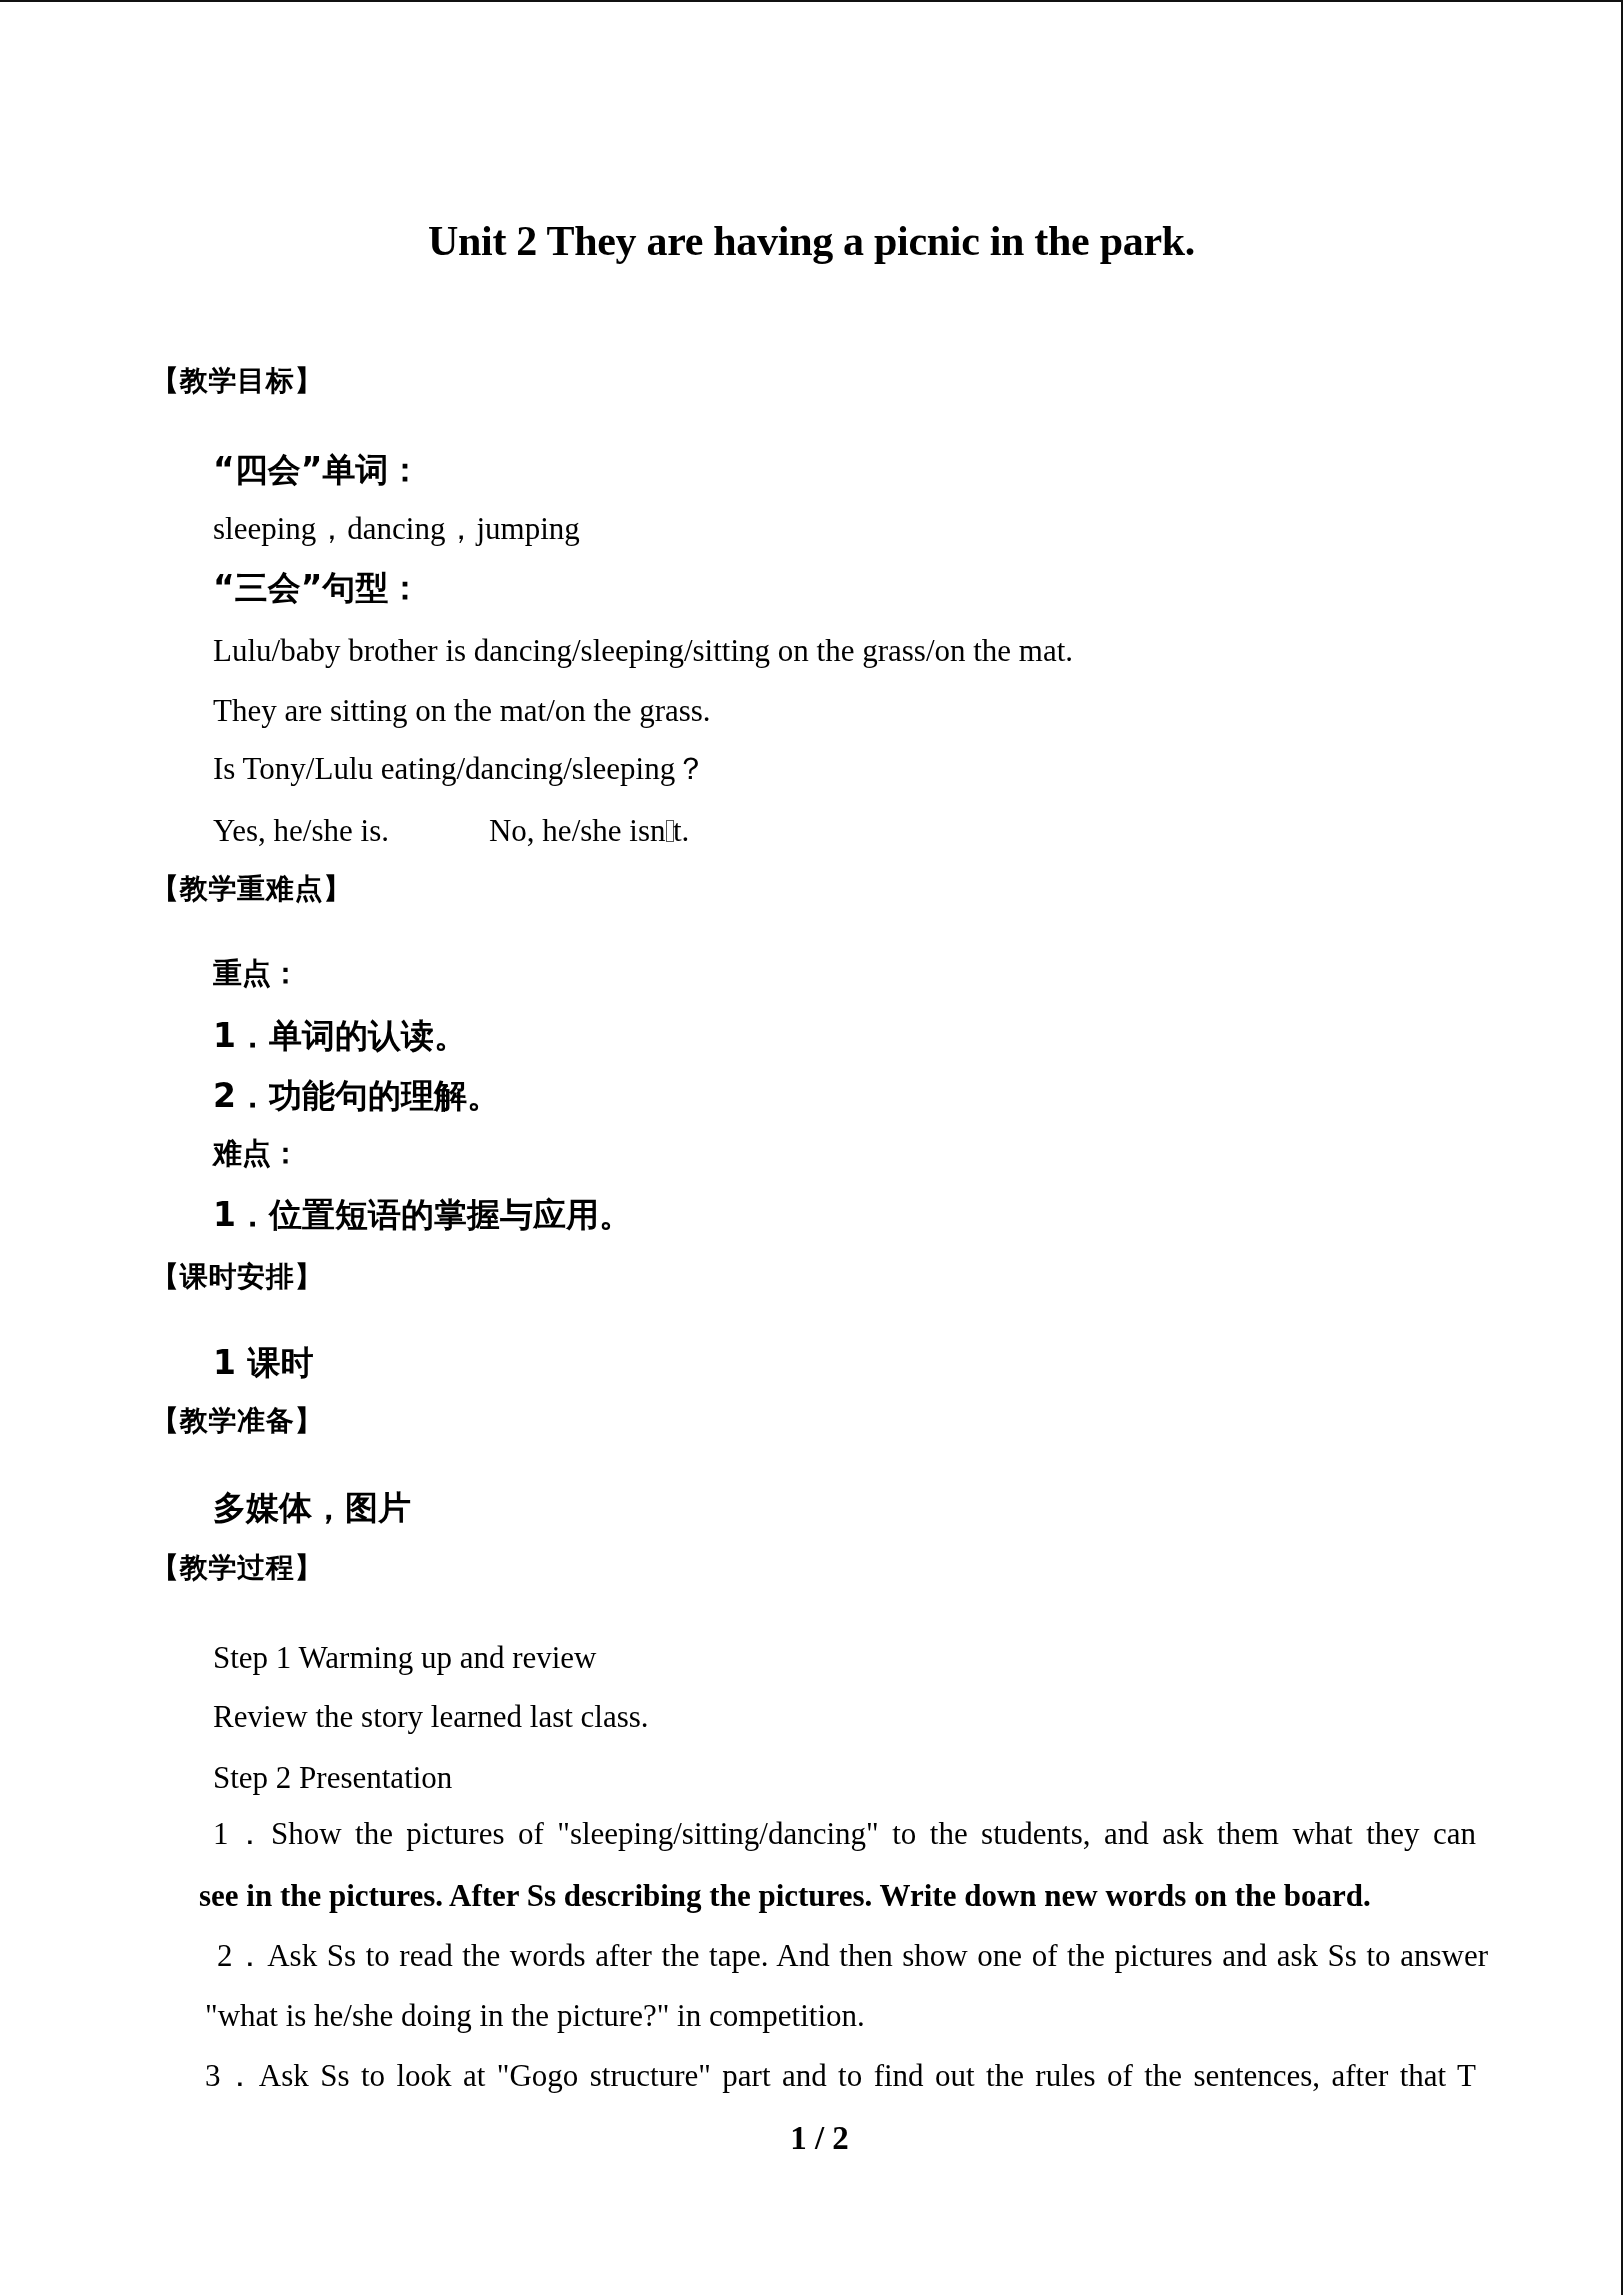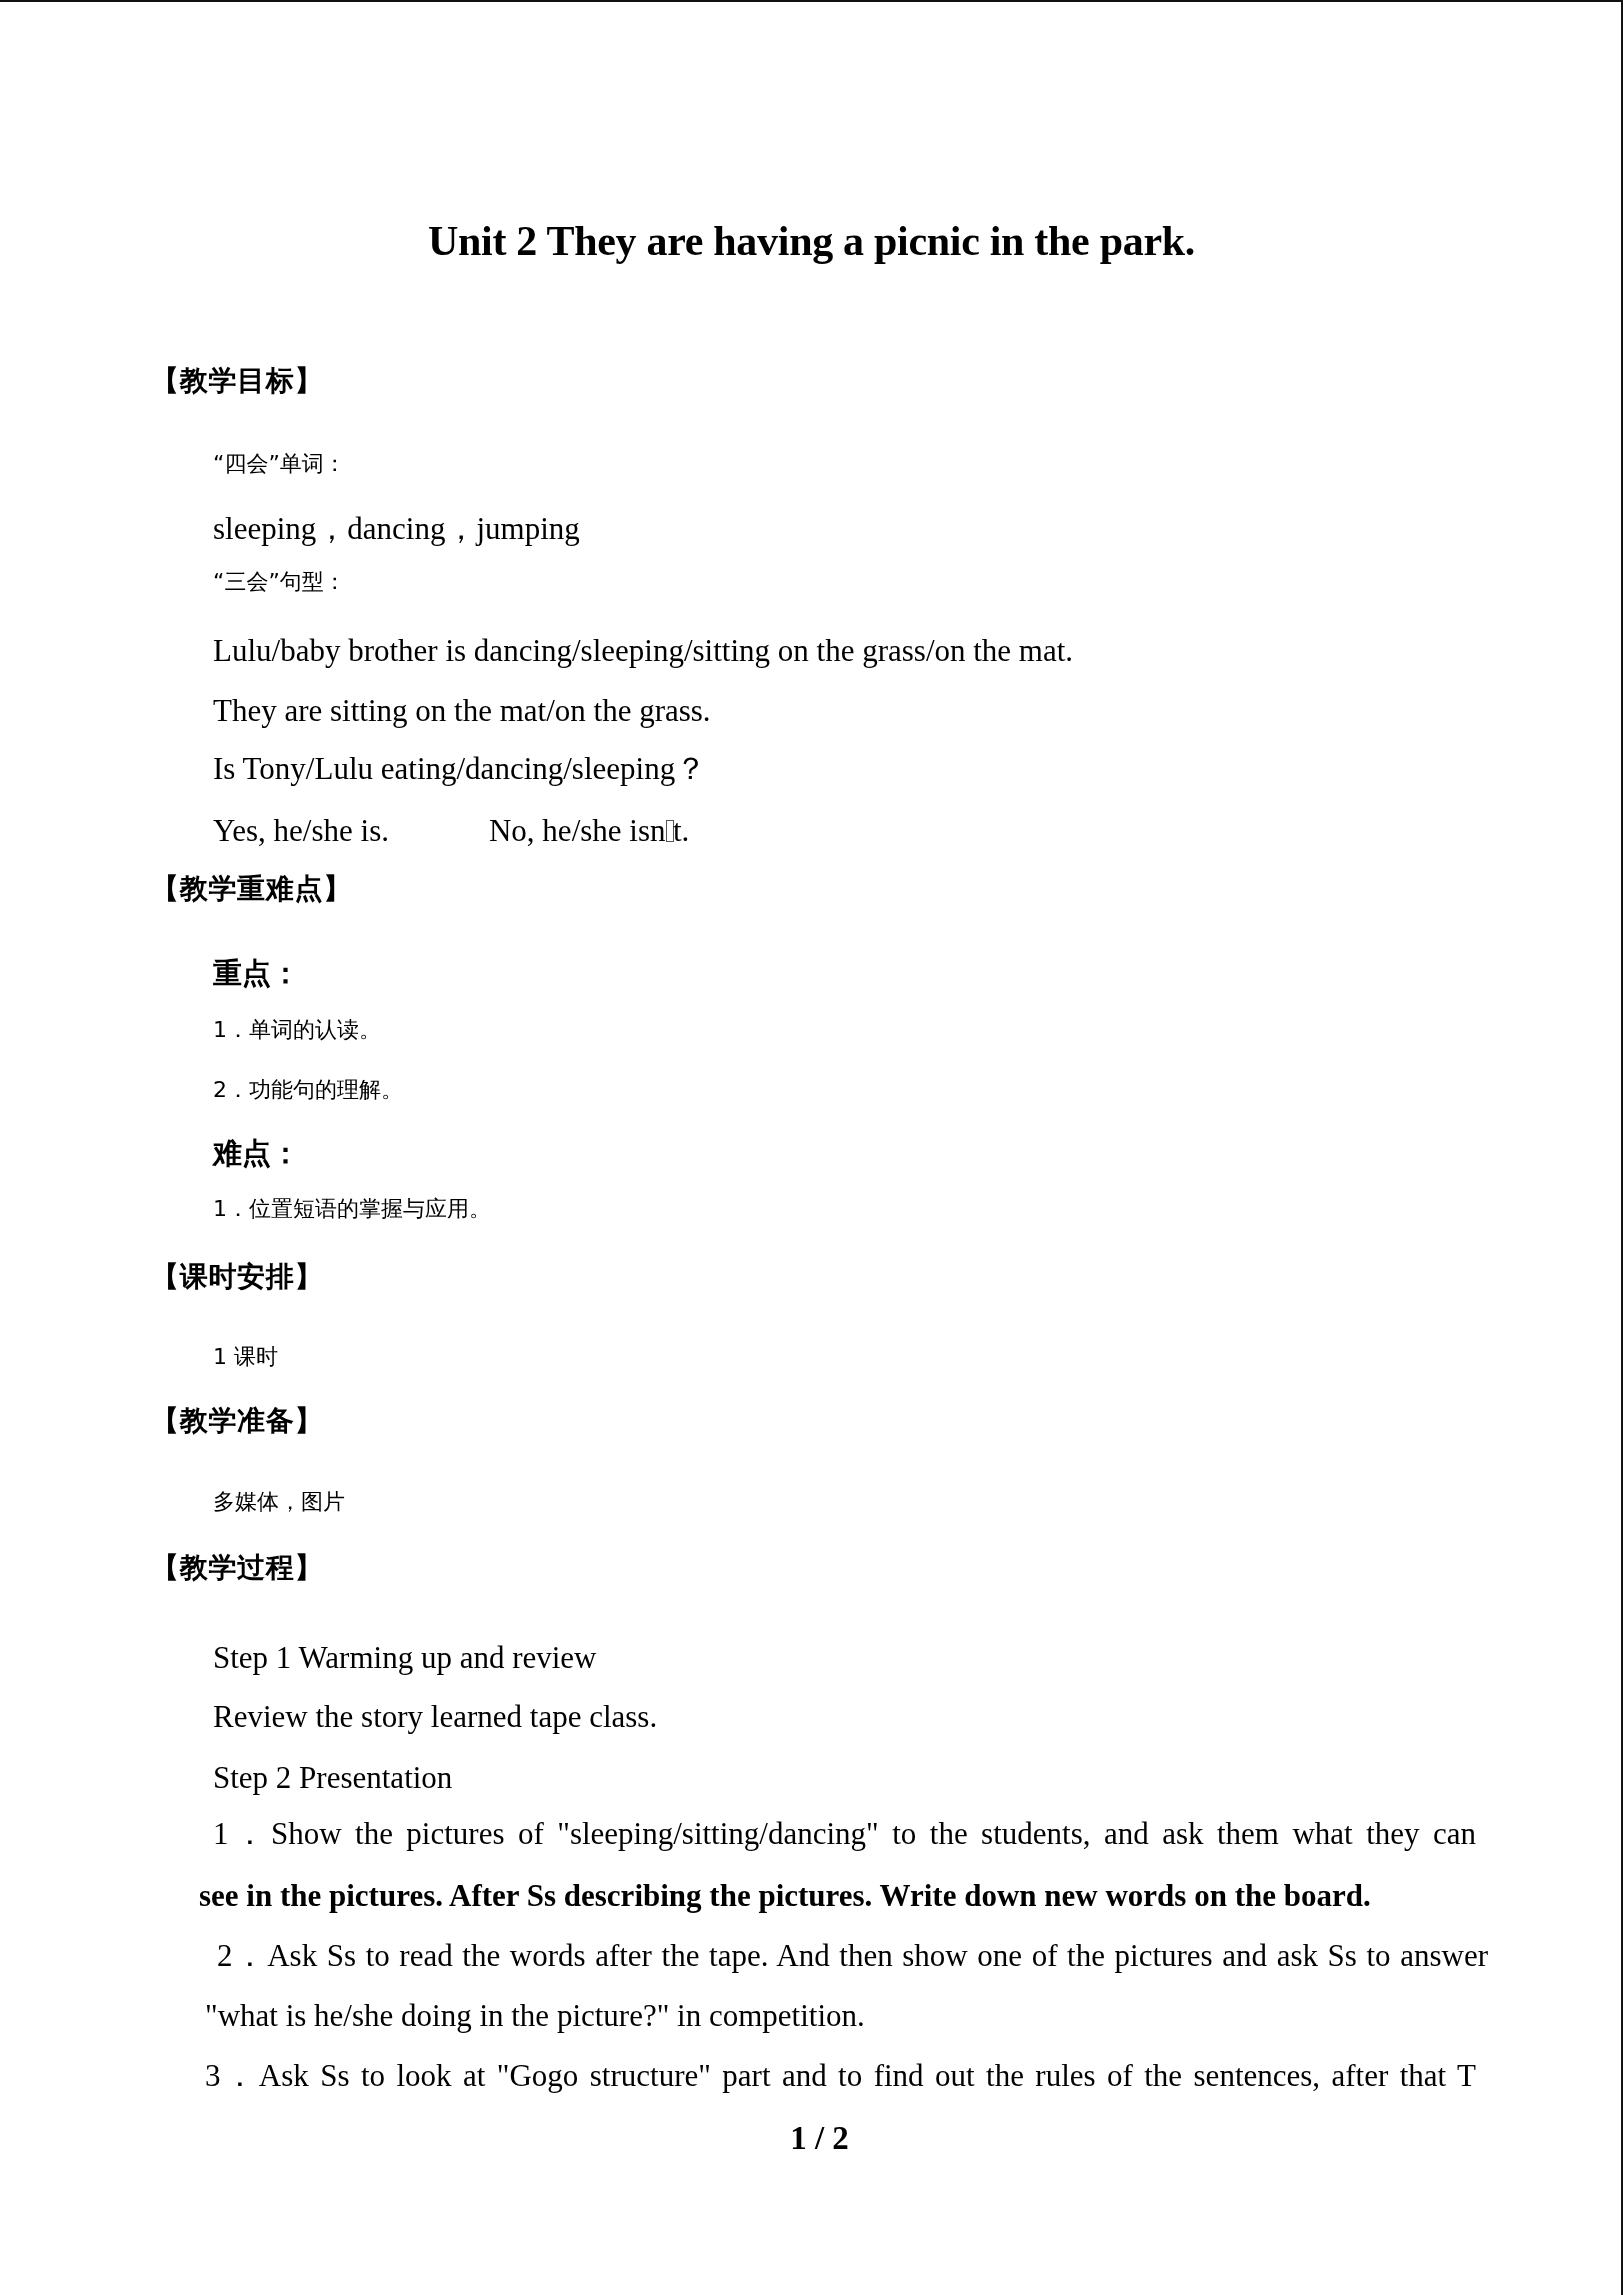--- a/index.html
+++ b/index.html
@@ -48,22 +48,22 @@
       font-size: 28px;
       letter-spacing: 0.7px;
     }
     .body-text {
       left: 213px;
       font-family: "Liberation Serif", "DejaVu Serif", serif;
       font-size: 31px;
     }
     .body-text.cn {
       font-family: "DejaVu Sans", "Liberation Sans", sans-serif;
-      font-size: 22px;
-      font-weight: normal;
+      font-size: 33px;
+      font-weight: bold;
     }
     .body-text.cn-bold {
       font-family: Liberation Sans, sans-serif;
       font-size: 29px;
       font-weight: bold;
     }
     .step-text {
       font-family: "Liberation Serif", "DejaVu Serif", serif;
       font-size: 31px;
     }
@@ -128,21 +128,21 @@
 
 <div class="abs section-header" style="top:1263px;">【课时安排】</div>
 <div class="abs body-text cn" style="top:1346px;">1 课时</div>
 
 <div class="abs section-header" style="top:1407px;">【教学准备】</div>
 <div class="abs body-text cn" style="top:1491px;">多媒体，图片</div>
 
 <div class="abs section-header" style="top:1554px;">【教学过程】</div>
 
 <div class="abs body-text" style="top:1642px;">Step 1 Warming up and review</div>
-<div class="abs body-text" style="top:1701px;">Review the story learned tape class.</div>
+<div class="abs body-text" style="top:1701px;">Review the story learned last class.</div>
 <div class="abs body-text" style="top:1762px;">Step 2 Presentation</div>
 
 <div class="abs step-text justified" style="left:213px; top:1818px; width:1263px;">1．Show the pictures of "sleeping/sitting/dancing" to the students, and ask them what they can</div>
 <div class="abs step-text" style="left:199px; top:1880px;font-weight:bold;">see in the pictures. After Ss describing the pictures. Write down new words on the board.</div>
 
 <div class="abs step-text justified" style="left:205px; top:1940px; width:1271px;margin-left:12px;">2．Ask Ss to read the words after the tape. And then show one of the pictures and ask Ss to answer</div>
 <div class="abs step-text" style="left:205px; top:2000px;">"what is he/she doing in the picture?" in competition.</div>
 
 <div class="abs step-text justified" style="left:205px; top:2060px; width:1271px;">3．Ask Ss to look at "Gogo structure" part and to find out the rules of the sentences, after that T</div>
 

